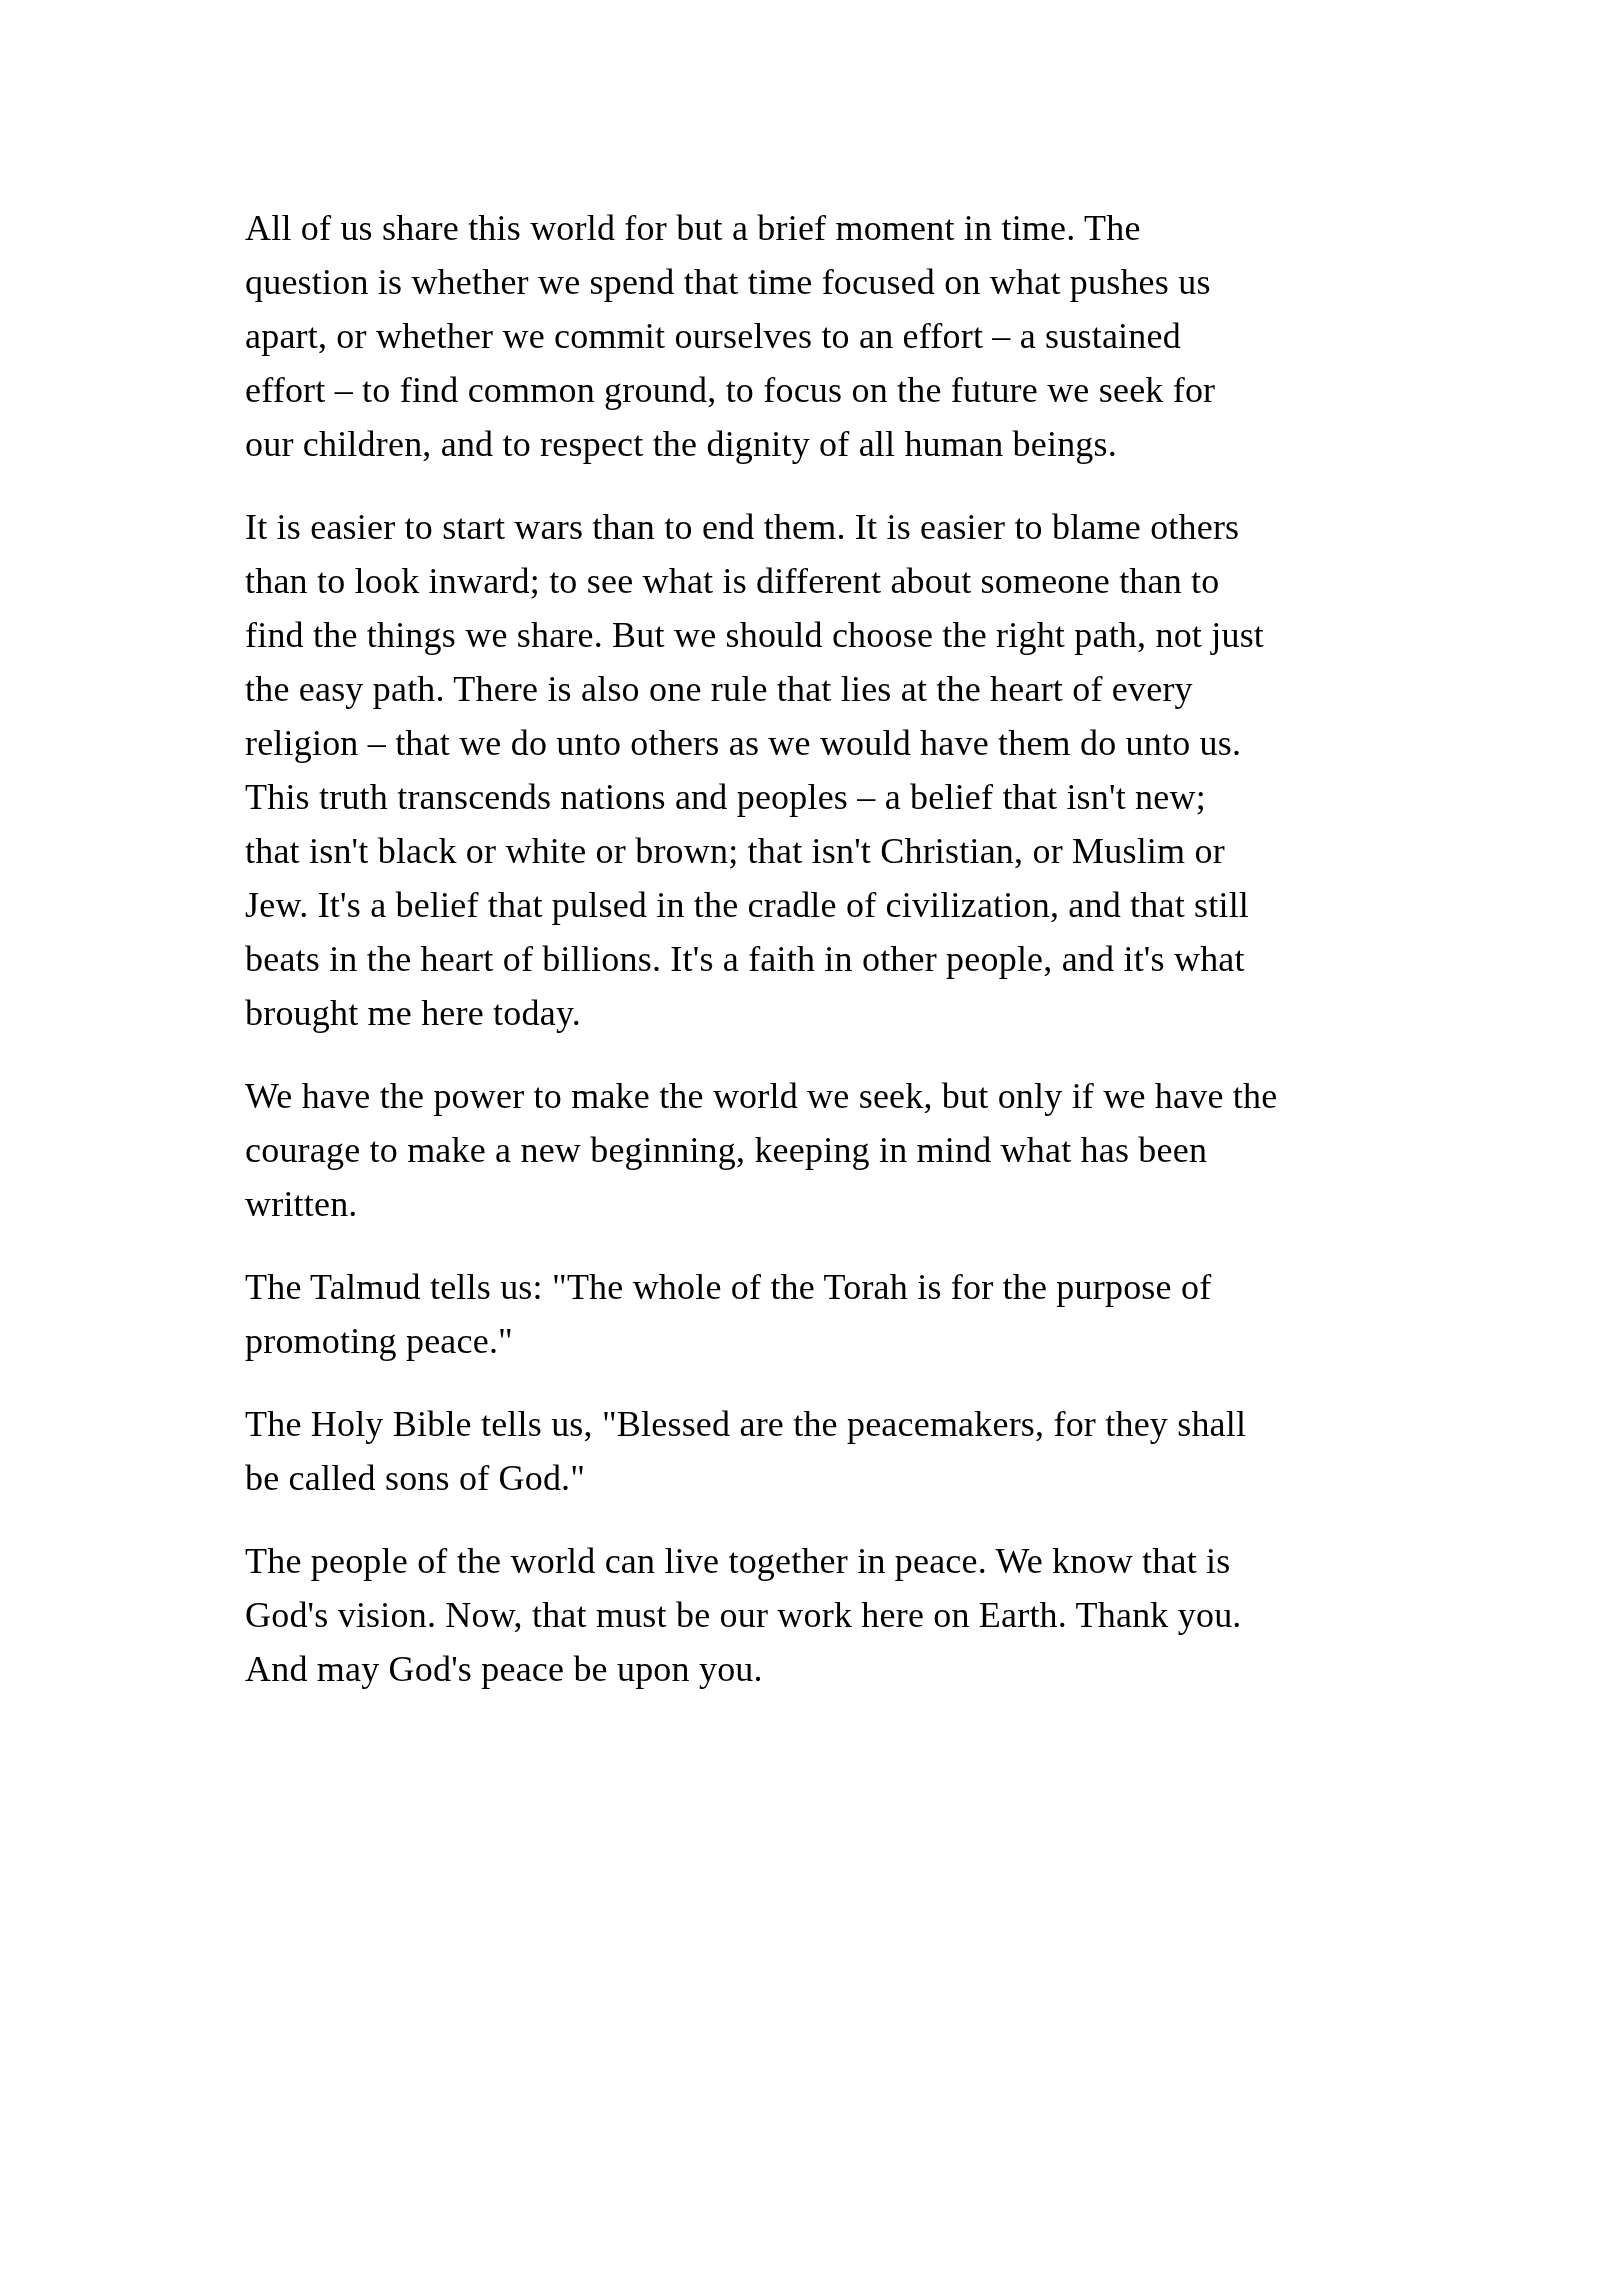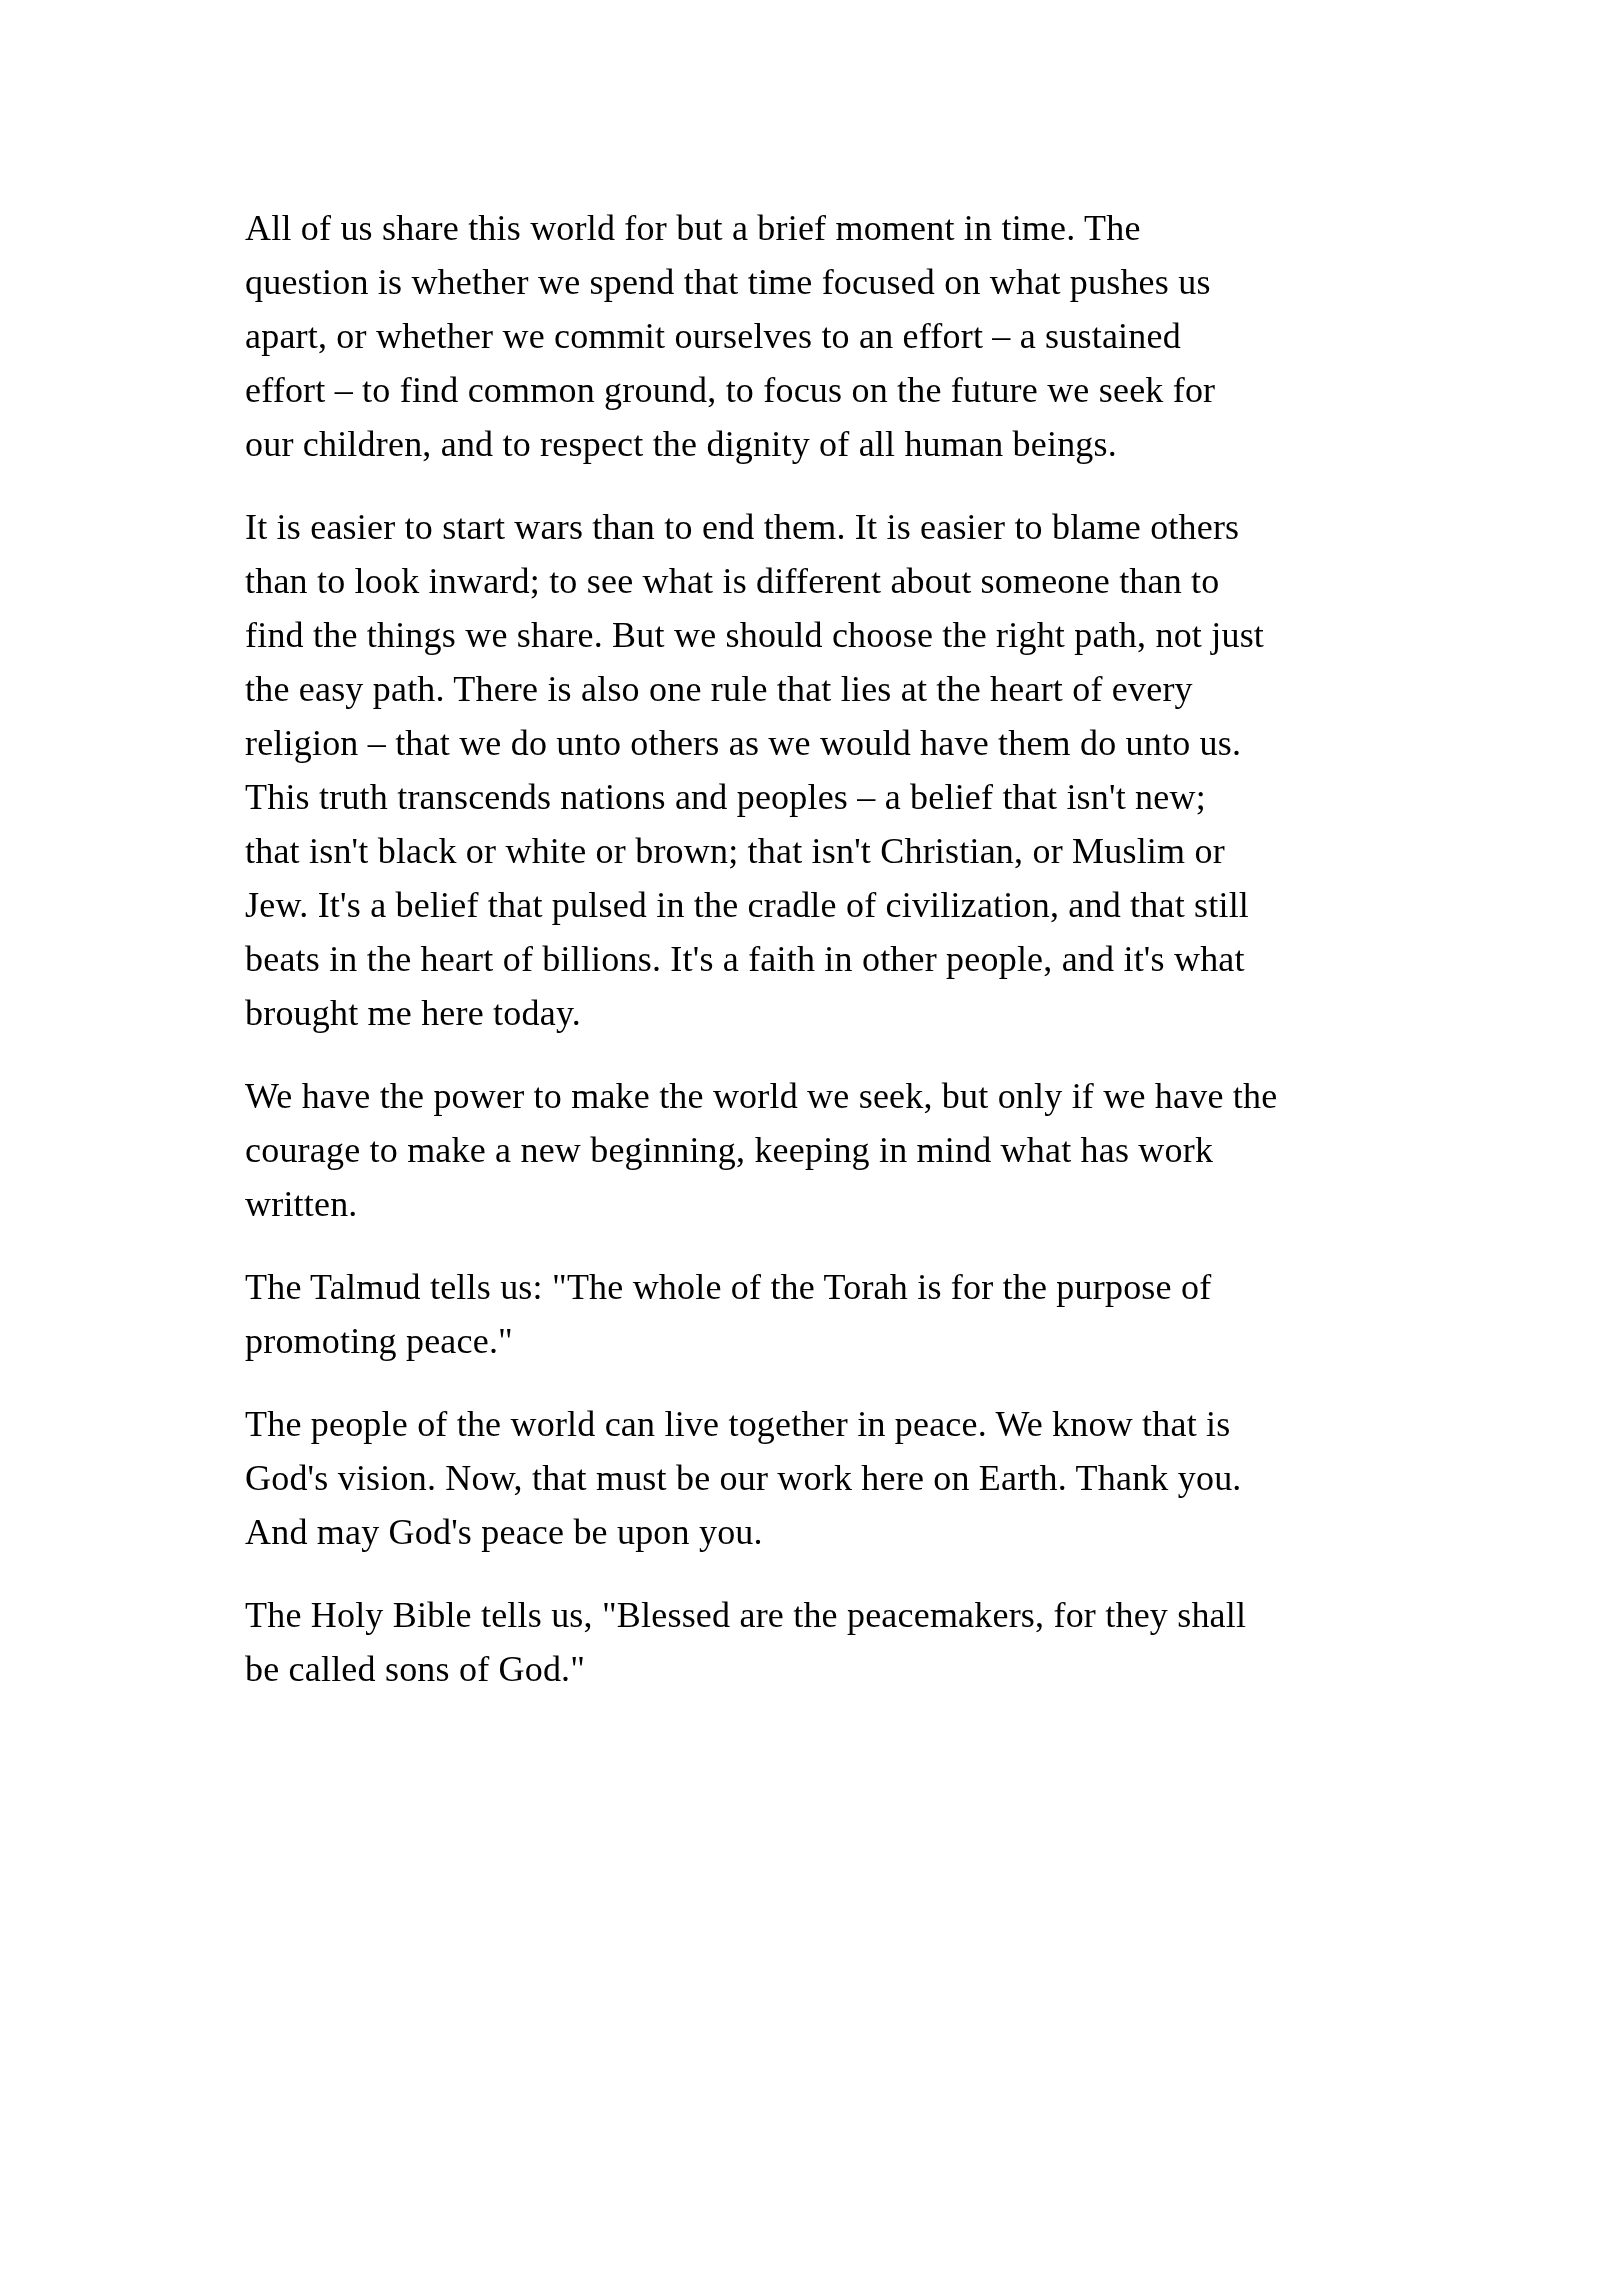--- a/index.html
+++ b/index.html
@@ -46,24 +46,24 @@
 than to look inward; to see what is different about someone than to
 find the things we share. But we should choose the right path, not just
 the easy path. There is also one rule that lies at the heart of every
 religion – that we do unto others as we would have them do unto us.
 This truth transcends nations and peoples – a belief that isn't new;
 that isn't black or white or brown; that isn't Christian, or Muslim or
 Jew. It's a belief that pulsed in the cradle of civilization, and that still
 beats in the heart of billions. It's a faith in other people, and it's what
 brought me here today.</p>
       <p class="para">We have the power to make the world we seek, but only if we have the
-courage to make a new beginning, keeping in mind what has work
+courage to make a new beginning, keeping in mind what has been
 written.</p>
       <p class="para">The Talmud tells us: "The whole of the Torah is for the purpose of
 promoting peace."</p>
+      <p class="para">The Holy Bible tells us, "Blessed are the peacemakers, for they shall
+be called sons of God."</p>
       <p class="para">The people of the world can live together in peace. We know that is
 God's vision. Now, that must be our work here on Earth. Thank you.
 And may God's peace be upon you.</p>
-      <p class="para">The Holy Bible tells us, "Blessed are the peacemakers, for they shall
-be called sons of God."</p>
     </div>
 </main>
 
 
 </body></html>

